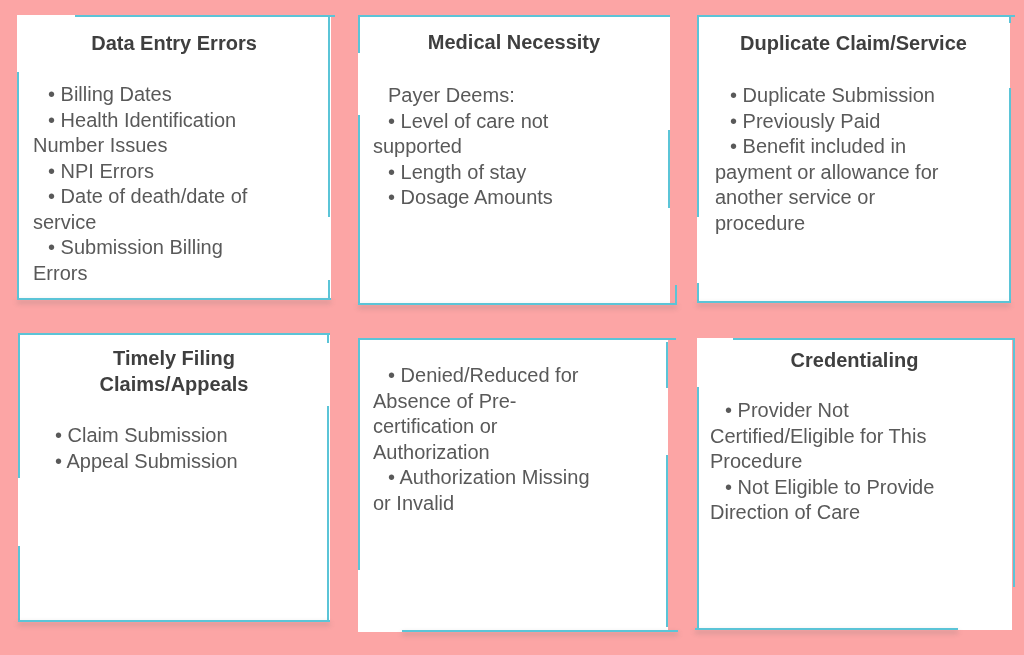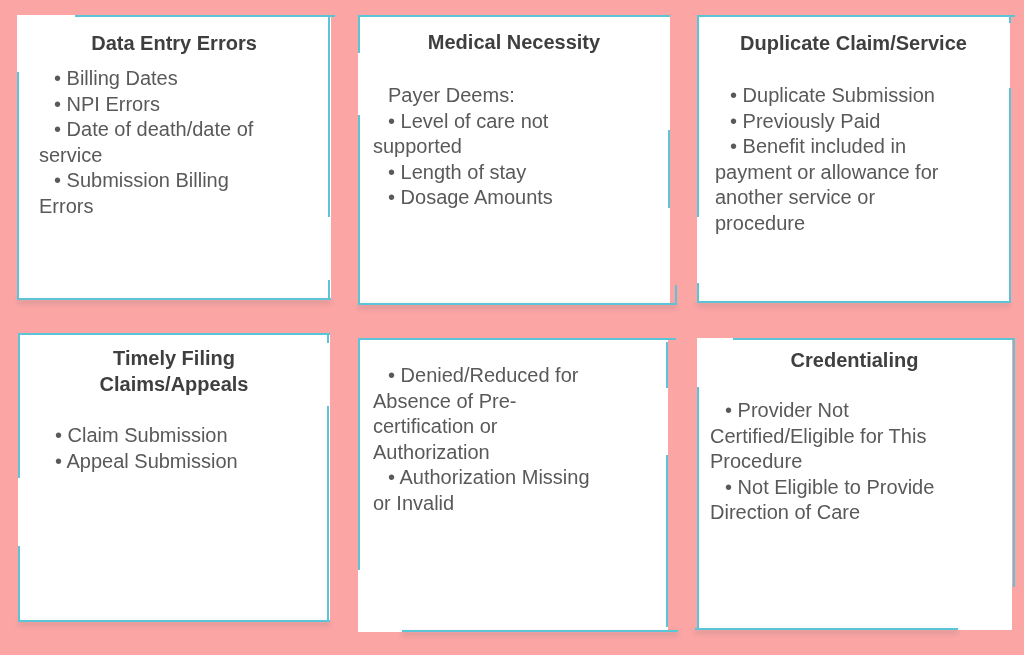--- a/index.html
+++ b/index.html
@@ -31,21 +31,21 @@
 
   
   .b1{left:17px;top:15px;width:314px;height:285px;}
   .b2{left:358px;top:15px;width:312px;height:290px;}
   .b3{left:697px;top:15px;width:313px;height:288px;}
   .b4{left:18px;top:333px;width:312px;height:289px;}
   .b5{left:358px;top:338px;width:310px;height:294px;}
   .b6{left:697px;top:338px;width:315px;height:292px;}
 
   
-  .b1 .title{margin-top:15px;} .b1 .body{margin-top:10px;padding-left:22px;width:225px;}
+  .b1 .title{margin-top:15px;} .b1 .body{margin-top:26px;padding-left:16px;width:225px;}
   .b2 .title{margin-top:14px;} .b2 .body{margin-top:28px;padding-left:15px;width:235px;}
   .b3 .title{margin-top:15px;} .b3 .body{margin-top:27px;padding-left:18px;width:240px;}
   .b4 .title{margin-top:12px;} .b4 .body{margin-top:26px;padding-left:22px;width:240px;}
   .b5 .title{margin-top:12px;} .b5 .body{margin-top:25px;padding-left:15px;width:235px;}
   .b6 .title{margin-top:9px;}  .b6 .body{margin-top:25px;padding-left:13px;width:240px;}
 
   
   .b1 .s1{top:0;left:58px;right:-4px;height:2px;}          
   .b1 .s2{right:1px;top:0;width:2px;height:202px;}         
   .b1 .s3{right:1px;bottom:0;width:2px;height:20px;}       
@@ -91,20 +91,21 @@
 
   <section class="card b1">
     <i class="seg s1"></i>
     <i class="seg s2"></i>
     <i class="seg s3"></i>
     <i class="seg s4"></i>
     <i class="seg s5 sh"></i>
     <h2 class="title">Data Entry Errors</h2>
     <div class="body">
       <p>• Billing Dates</p>
+      <p>• Health Identification Number Issues</p>
       <p>• NPI Errors</p>
       <p>• Date of death/date of service</p>
       <p>• Submission Billing Errors</p>
     </div>
   </section>
 
   <section class="card b2">
     <i class="seg s1"></i>
     <i class="seg s2"></i>
     <i class="seg s3"></i>

